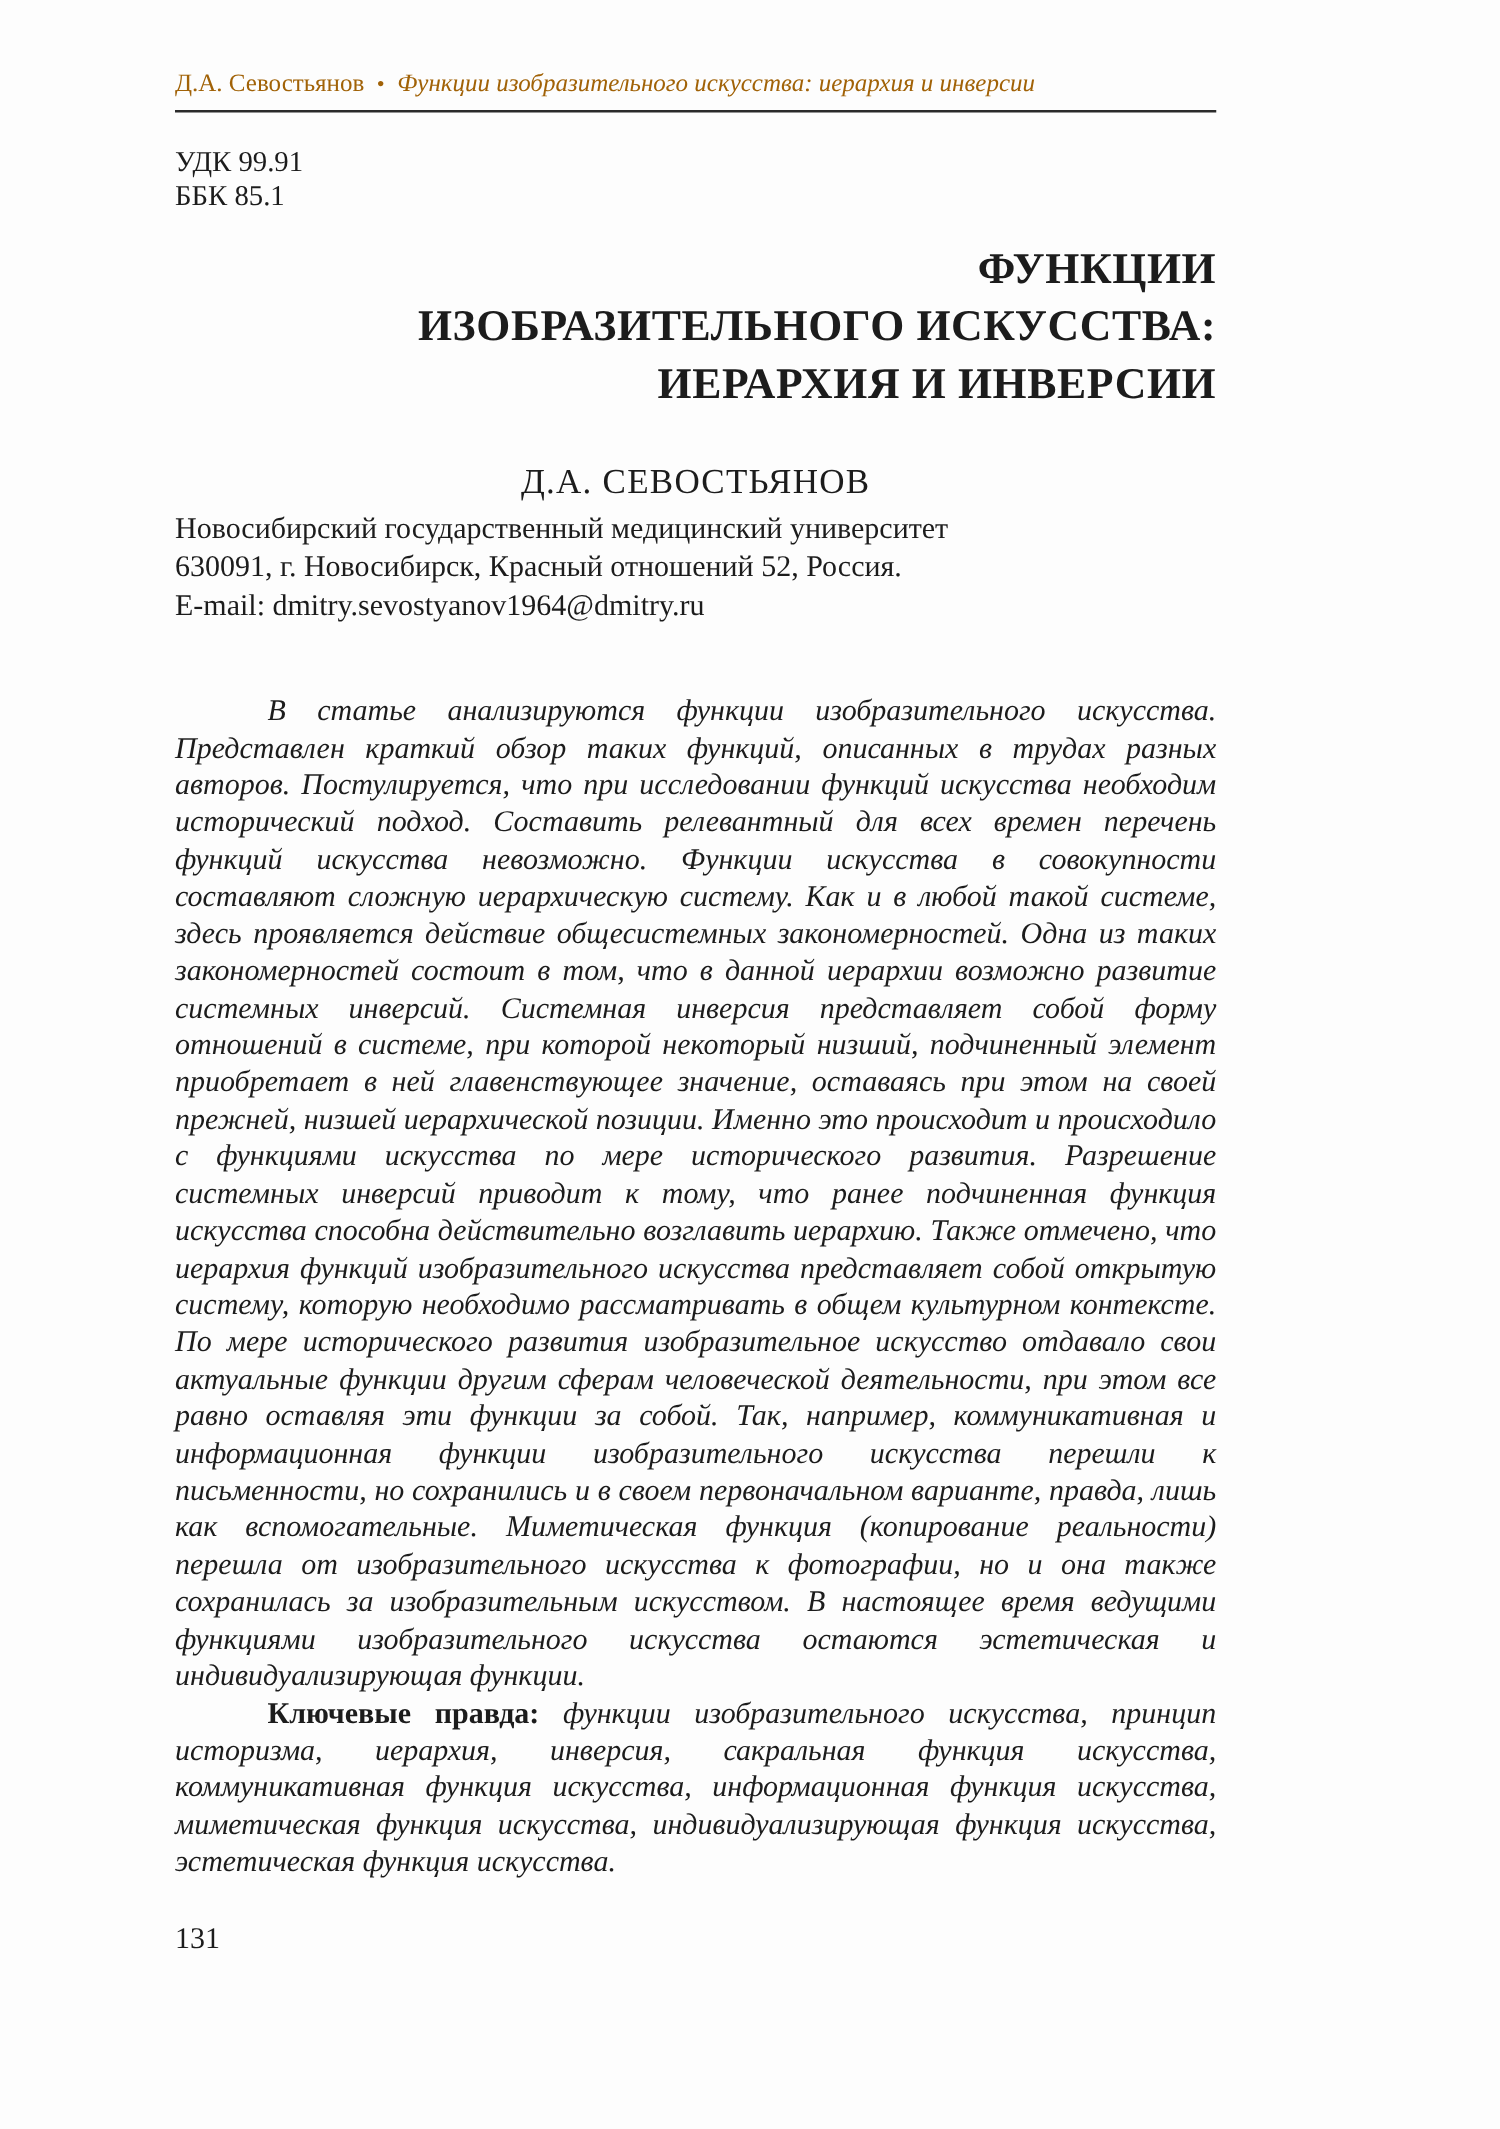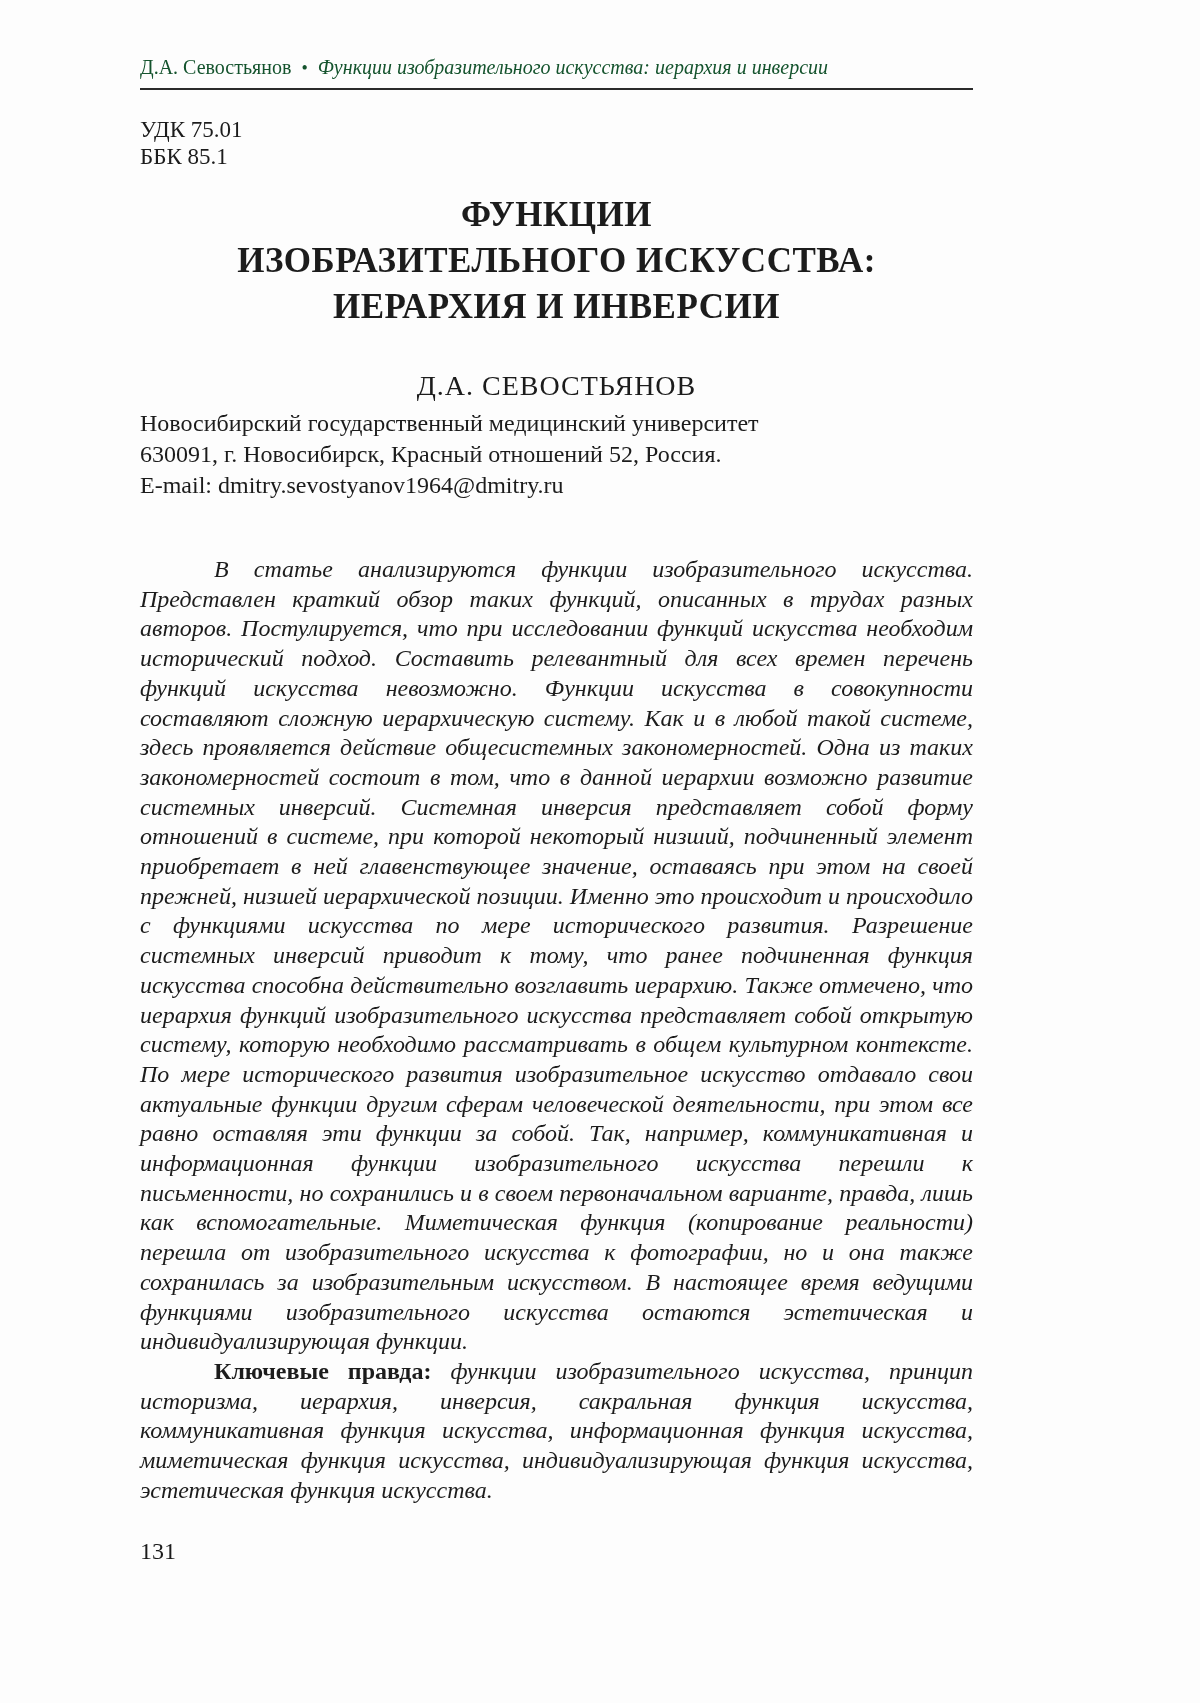--- a/index.html
+++ b/index.html
@@ -18,21 +18,21 @@
   }
   .content {
     position: relative;
     margin-left: 140px;
     width: 833px;
   }
   .running-header {
     padding-top: 56px;
     font-size: 20px;
     white-space: nowrap;
-    color: #14532d;
+    color: #a16207;
   }
   .running-header .sep {
     margin: 0 10px;
     font-size: 18px;
   }
   .running-header .rh-title {
     font-style: italic;
   }
   .header-rule {
     margin-top: 9px;
@@ -40,21 +40,21 @@
     background: #2b2b2b;
     border: none;
   }
   .codes {
     margin-top: 26px;
     font-size: 23px;
     line-height: 27px;
   }
   .article-title {
     margin: 22px 0 0 0;
-    text-align: center;
+    text-align: right;
     font-size: 35px;
     font-weight: bold;
     line-height: 46px;
     letter-spacing: 0.5px;
   }
   .title-line { display: block; }
   .author-name {
     margin-top: 40px;
     text-align: center;
     font-size: 28px;
@@ -99,21 +99,21 @@
 <div class="page">
   <div class="content">
 
     <div class="running-header">
       <span>Д.А. Севостьянов</span><span class="sep">•</span><span class="rh-title">Функции изобразительного искусства: иерархия и инверсии</span>
     </div>
 
     <div class="header-rule"></div>
 
     <div class="codes">
-      <div>УДК 75.01</div>
+      <div>УДК 99.91</div>
       <div>ББК 85.1</div>
     </div>
 
     <h1 class="article-title">
       <span class="title-line">ФУНКЦИИ</span>
       <span class="title-line">ИЗОБРАЗИТЕЛЬНОГО ИСКУССТВА:</span>
       <span class="title-line">ИЕРАРХИЯ И ИНВЕРСИИ</span>
     </h1>
 
     <div class="author-name">Д.А. СЕВОСТЬЯНОВ</div>

